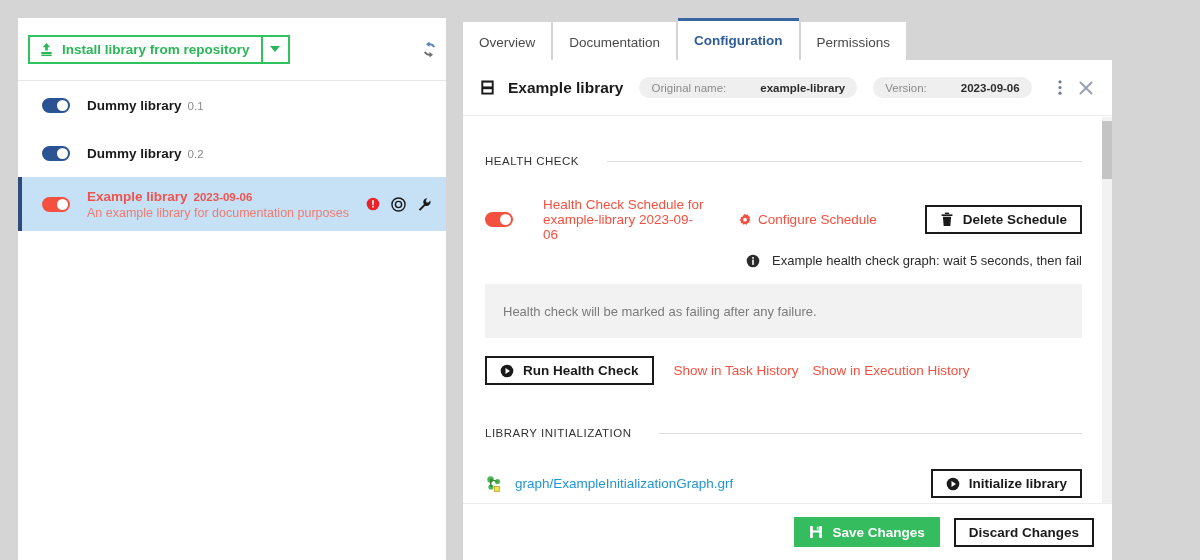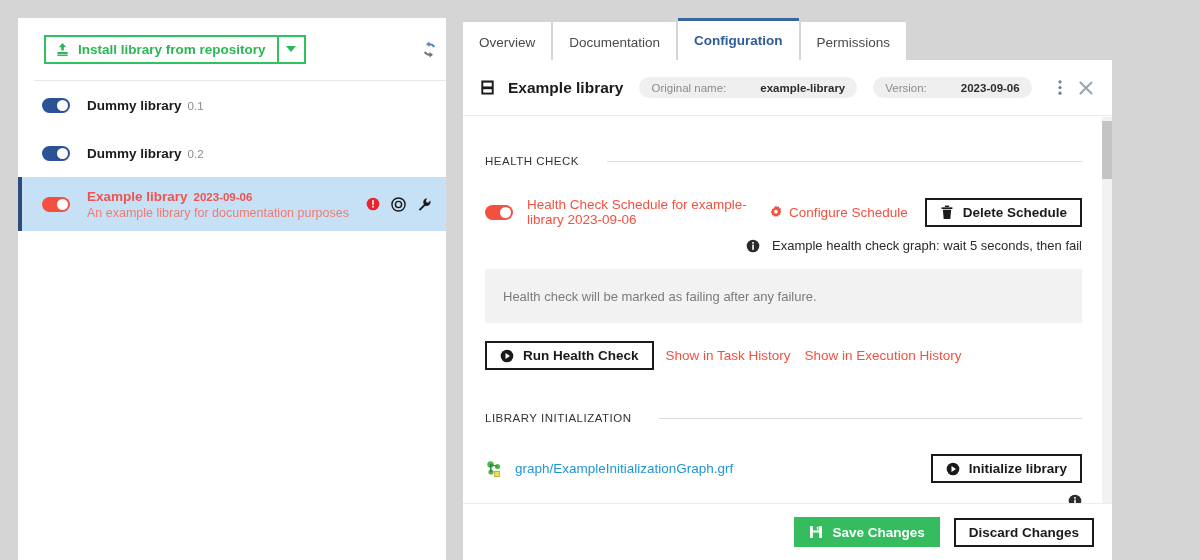--- a/index.html
+++ b/index.html
@@ -28,21 +28,20 @@
     box-sizing: border-box;
     overflow: hidden;
   }
   #install-bar {
     height: 63px;
     box-sizing: border-box;
     border-bottom: 1px solid #e8e8e8;
     display: flex;
     align-items: center;
     padding: 0 4px 0 10px;
-    margin-left: 16px;
   }
   .install-btn-group {
     display: flex;
     align-items: stretch;
     height: 29px;
   }
   .install-btn {
     display: flex;
     align-items: center;
     gap: 8px;
@@ -222,21 +221,21 @@
     font-size: 11.5px;
     letter-spacing: 0.5px;
     color: #333;
     white-space: nowrap;
   }
   .section-rule { flex: 1; height: 1px; background: #dcdcdc; }
 
   .hc-row {
     display: flex;
     align-items: center;
-    gap: 0;
+    gap: 16px;
   }
   .hc-toggle { margin-right: 14px; }
   .hc-link {
     color: #f4503f;
     font-size: 13.5px;
     cursor: pointer;
   }
   .configure-link {
     display: flex;
     align-items: center;
@@ -255,21 +254,21 @@
     align-items: center;
     gap: 9px;
     padding: 0 13px;
     font-size: 13.5px;
     font-weight: bold;
     color: #1a1a1a;
     cursor: pointer;
     box-sizing: border-box;
     white-space: nowrap;
   }
-  #delete-schedule-btn { margin-left: 17px; }
+  #delete-schedule-btn { margin-left: 32px; }
 
   .info-line {
     display: flex;
     align-items: center;
     gap: 12px;
     margin-top: 11px;
     padding-left: 24px;
     font-size: 13px;
     color: #2b2b2b;
     justify-content: flex-end;
@@ -287,21 +286,21 @@
   }
   .action-row {
     margin-top: 18px;
     display: flex;
     align-items: center;
     gap: 0;
   }
   .text-link-red {
     color: #f4503f;
     font-size: 13.5px;
-    margin-left: 12px;
+    margin-left: 20px;
     cursor: pointer;
     white-space: nowrap;
   }
   .text-link-red + .text-link-red { margin-left: 14px; }
 
   #init-section { margin-top: 42px; }
   .init-row { display: flex; align-items: center; }
   .graph-link {
     color: #2196d4;
     font-size: 13.5px;

